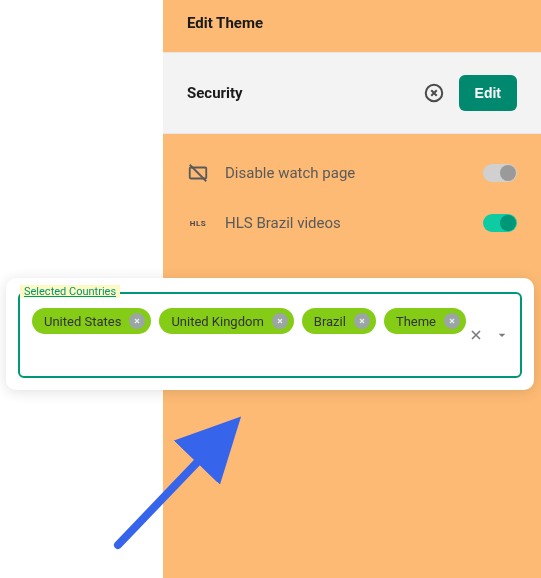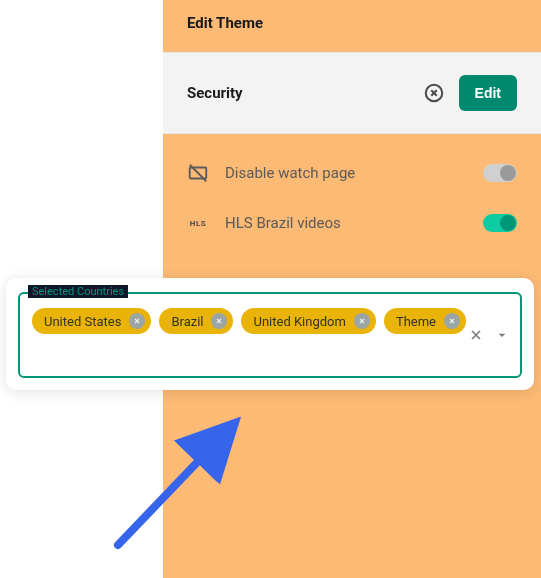--- a/index.html
+++ b/index.html
@@ -145,33 +145,34 @@
     .multiselect {
       border: 2px solid #009678;
       border-radius: 6px;
       position: relative;
       padding: 14px 50px 10px 12px;
       min-height: 86px;
     }
     .legend {
       position: absolute;
       top: -9px;
-      left: 8px;
-      background: #0f172a;
+      left: 0;
+      background: #fef9c3;
       color: #009678;
       font-size: 11px;
       padding: 0 4px;
+      text-decoration: underline;
     }
     .chips {
       display: flex;
       flex-wrap: wrap;
       gap: 8px;
     }
     .chip {
-      background: #eab308;
+      background: #84cc16;
       border-radius: 14px;
       padding: 5px 6px 5px 12px;
       display: inline-flex;
       align-items: center;
       gap: 8px;
       font-size: 13px;
       color: #333;
     }
     .chip-remove {
       width: 16px;
@@ -273,29 +274,29 @@
     <div class="chips" id="chips-container">
         <span class="chip">
           <span>United States</span>
           <span class="chip-remove">
             <svg viewBox="0 0 24 24" fill="none" stroke="currentColor" stroke-width="4">
               <path d="M6 6l12 12M18 6L6 18"></path>
             </svg>
           </span>
         </span>
         <span class="chip">
-          <span>Brazil</span>
+          <span>United Kingdom</span>
           <span class="chip-remove">
             <svg viewBox="0 0 24 24" fill="none" stroke="currentColor" stroke-width="4">
               <path d="M6 6l12 12M18 6L6 18"></path>
             </svg>
           </span>
         </span>
         <span class="chip">
-          <span>United Kingdom</span>
+          <span>Brazil</span>
           <span class="chip-remove">
             <svg viewBox="0 0 24 24" fill="none" stroke="currentColor" stroke-width="4">
               <path d="M6 6l12 12M18 6L6 18"></path>
             </svg>
           </span>
         </span>
         <span class="chip">
           <span>Theme</span>
           <span class="chip-remove">
             <svg viewBox="0 0 24 24" fill="none" stroke="currentColor" stroke-width="4">

